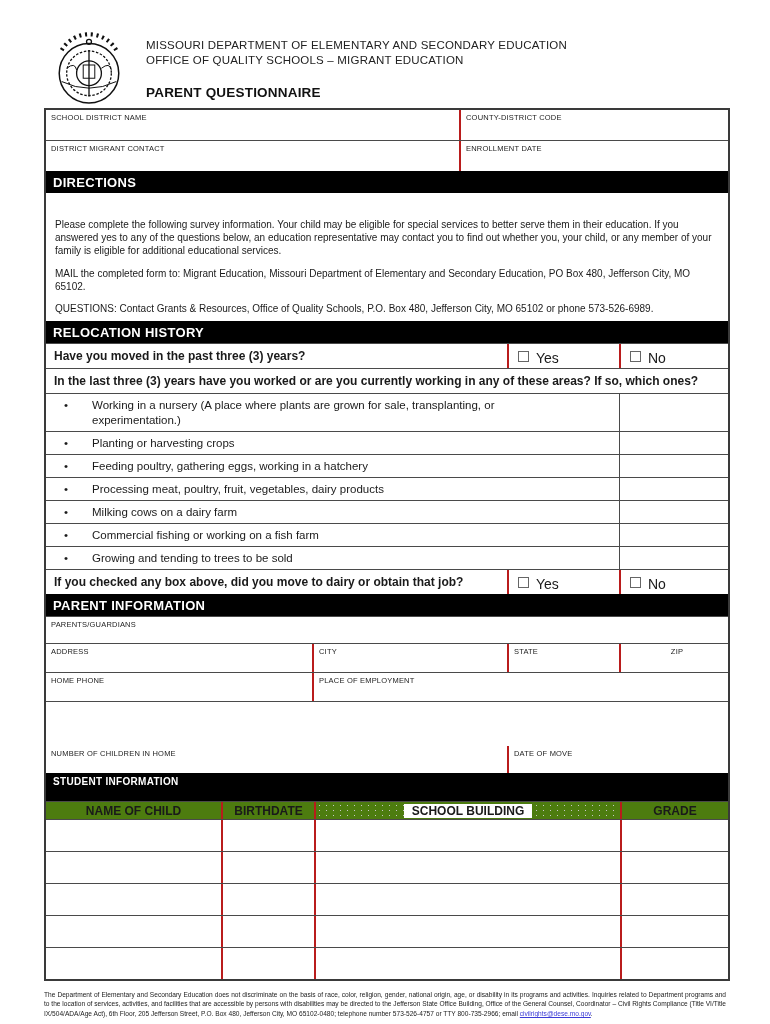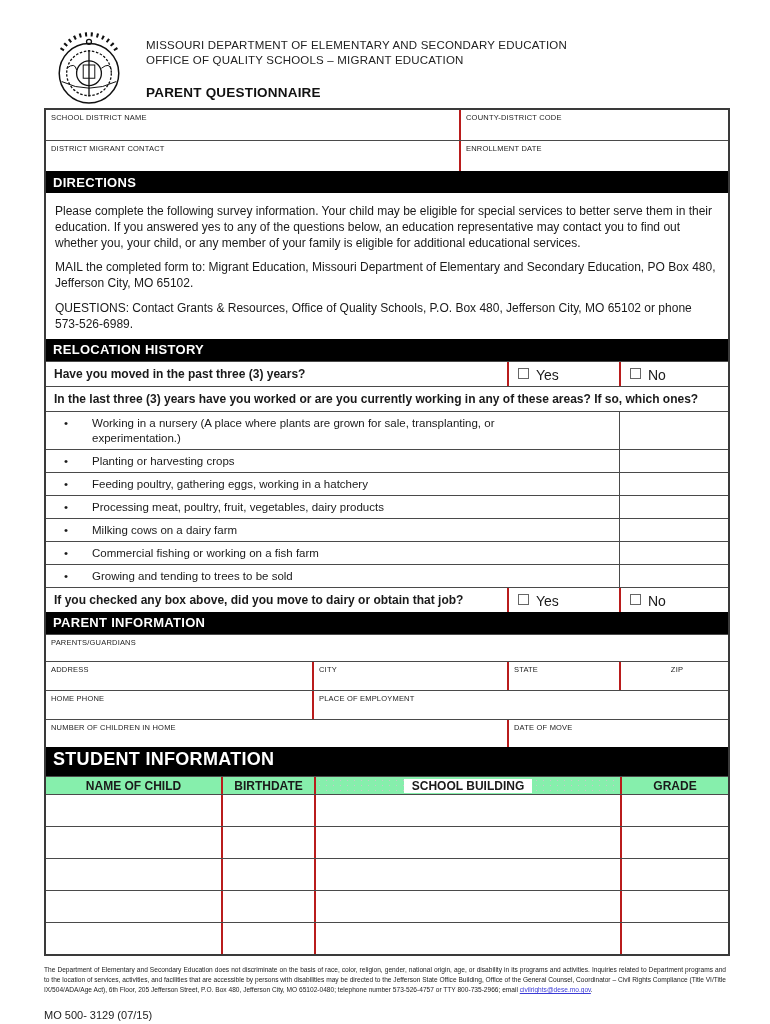--- a/index.html
+++ b/index.html
@@ -21,47 +21,47 @@
   .hdr-title { font-size:13.5px; font-weight:bold; margin-top:17px; letter-spacing:.2px; color:#111; }
 
   
   .formtbl { border:2px solid #3a3a3a; width:686px; background:#fff; }
   .row { display:flex; border-top:1px solid #4a4a4a; align-items:stretch; }
   .row:first-child { border-top:none; }
   .cell { border-left:2px solid #b91c1c; position:relative; }
   .cell:first-child { border-left:none; }
   .lbl { font-size:7.5px; color:#222; padding:3px 0 0 5px; letter-spacing:.2px; text-transform:uppercase; }
 
-  .h30 { height:30px; } .h27 { height:27px; } .h26 { height:26px; } .h28 { height:28px; }
+  .h30 { height:30px; } .h27 { height:27px;margin-top:44px; } .h26 { height:26px; } .h28 { height:28px; }
 
   .w-left { width:413px; } .w-right { flex:1; }
   .w-q { width:461px; } .w-yes { width:112px; } .w-no { flex:1; }
   .w-addr { width:266px; } .w-city { width:195px; } .w-state { width:112px; } .w-zip { flex:1;text-align:center; }
   .w-phone { width:266px; } .w-employ { flex:1; }
   .w-numchild { width:461px; } .w-datemove { flex:1; }
 
   .bar { background:#000; color:#fff; font-weight:bold; font-size:13px;
          padding:2.5px 7px 3.5px 7px; letter-spacing:.3px; border-top:1px solid #000; }
 
-  .directions-body { padding:2px 9px 6px 9px; font-size:12px; line-height:1.32; }
+  .directions-body { padding:16px 9px 6px 9px; font-size:10px; line-height:1.32; }
   .directions-body p { margin:9px 0 0 0; }
 
   .q { font-weight:bold; font-size:12px; padding:5px 8px 4px 8px; line-height:1.25; }
   .yn { display:flex; align-items:center; padding-left:9px; gap:7px; }
   .chk { width:11px; height:11px; border:1px solid #666; background:#fff; display:inline-block; flex:0 0 auto; }
   .yn-lbl { font-size:14px; padding-top:3px; }
 
   .bullet-row .btxt { display:flex; font-size:11.5px; line-height:1.3; padding:4px 8px 3px 18px; width:573px; }
   .bullet-row .dot { width:28px; flex:0 0 auto; }
   .bullet-row .bspan { max-width:480px; }
   .bullet-row .ans { flex:1; border-left:1px solid #4a4a4a; }
   .bh1 { min-height:32px; } .bh { min-height:23px; }
 
   
-  .st-head { background:#86efac; }
+  .st-head { background:#4d7c0f; }
   .st-head .cell { text-align:center; font-weight:bold; font-size:12px; padding:2px 0 1px 0; }
   .dotted-bg {
     background-image: radial-gradient(#c9c9c9 0.7px, transparent 0.8px);
     background-size: 7px 5px; background-position: 0 6px;
   }
   .dotted-bg span { background:#fff; padding:0 8px; }
   .w-name { width:175px; } .w-bd { width:93px; } .w-school { width:306px; } .w-grade { flex:1; }
   .st-row { height:32px; }
 
   
@@ -232,21 +232,21 @@
     </div>
     <div class="row">
       <div class="cell w-numchild h27">
         <div class="lbl">NUMBER OF CHILDREN IN HOME</div>
       </div>
       <div class="cell w-datemove h27">
         <div class="lbl">DATE OF MOVE</div>
       </div>
     </div>
 
-    <div class="bar" style="font-size:18px; padding-top:1.5px; padding-bottom:6px;">STUDENT INFORMATION</div>
+    <div class="bar" style="font-size:10px; padding-top:1.5px; padding-bottom:14px;">STUDENT INFORMATION</div>
 
     <div class="row st-head">
       <div class="cell w-name">NAME OF CHILD</div>
       <div class="cell w-bd">BIRTHDATE</div>
       <div class="cell w-school dotted-bg"><span>SCHOOL BUILDING</span></div>
       <div class="cell w-grade">GRADE</div>
     </div>
 
     <div class="row st-row">
       <div class="cell w-name"></div>

